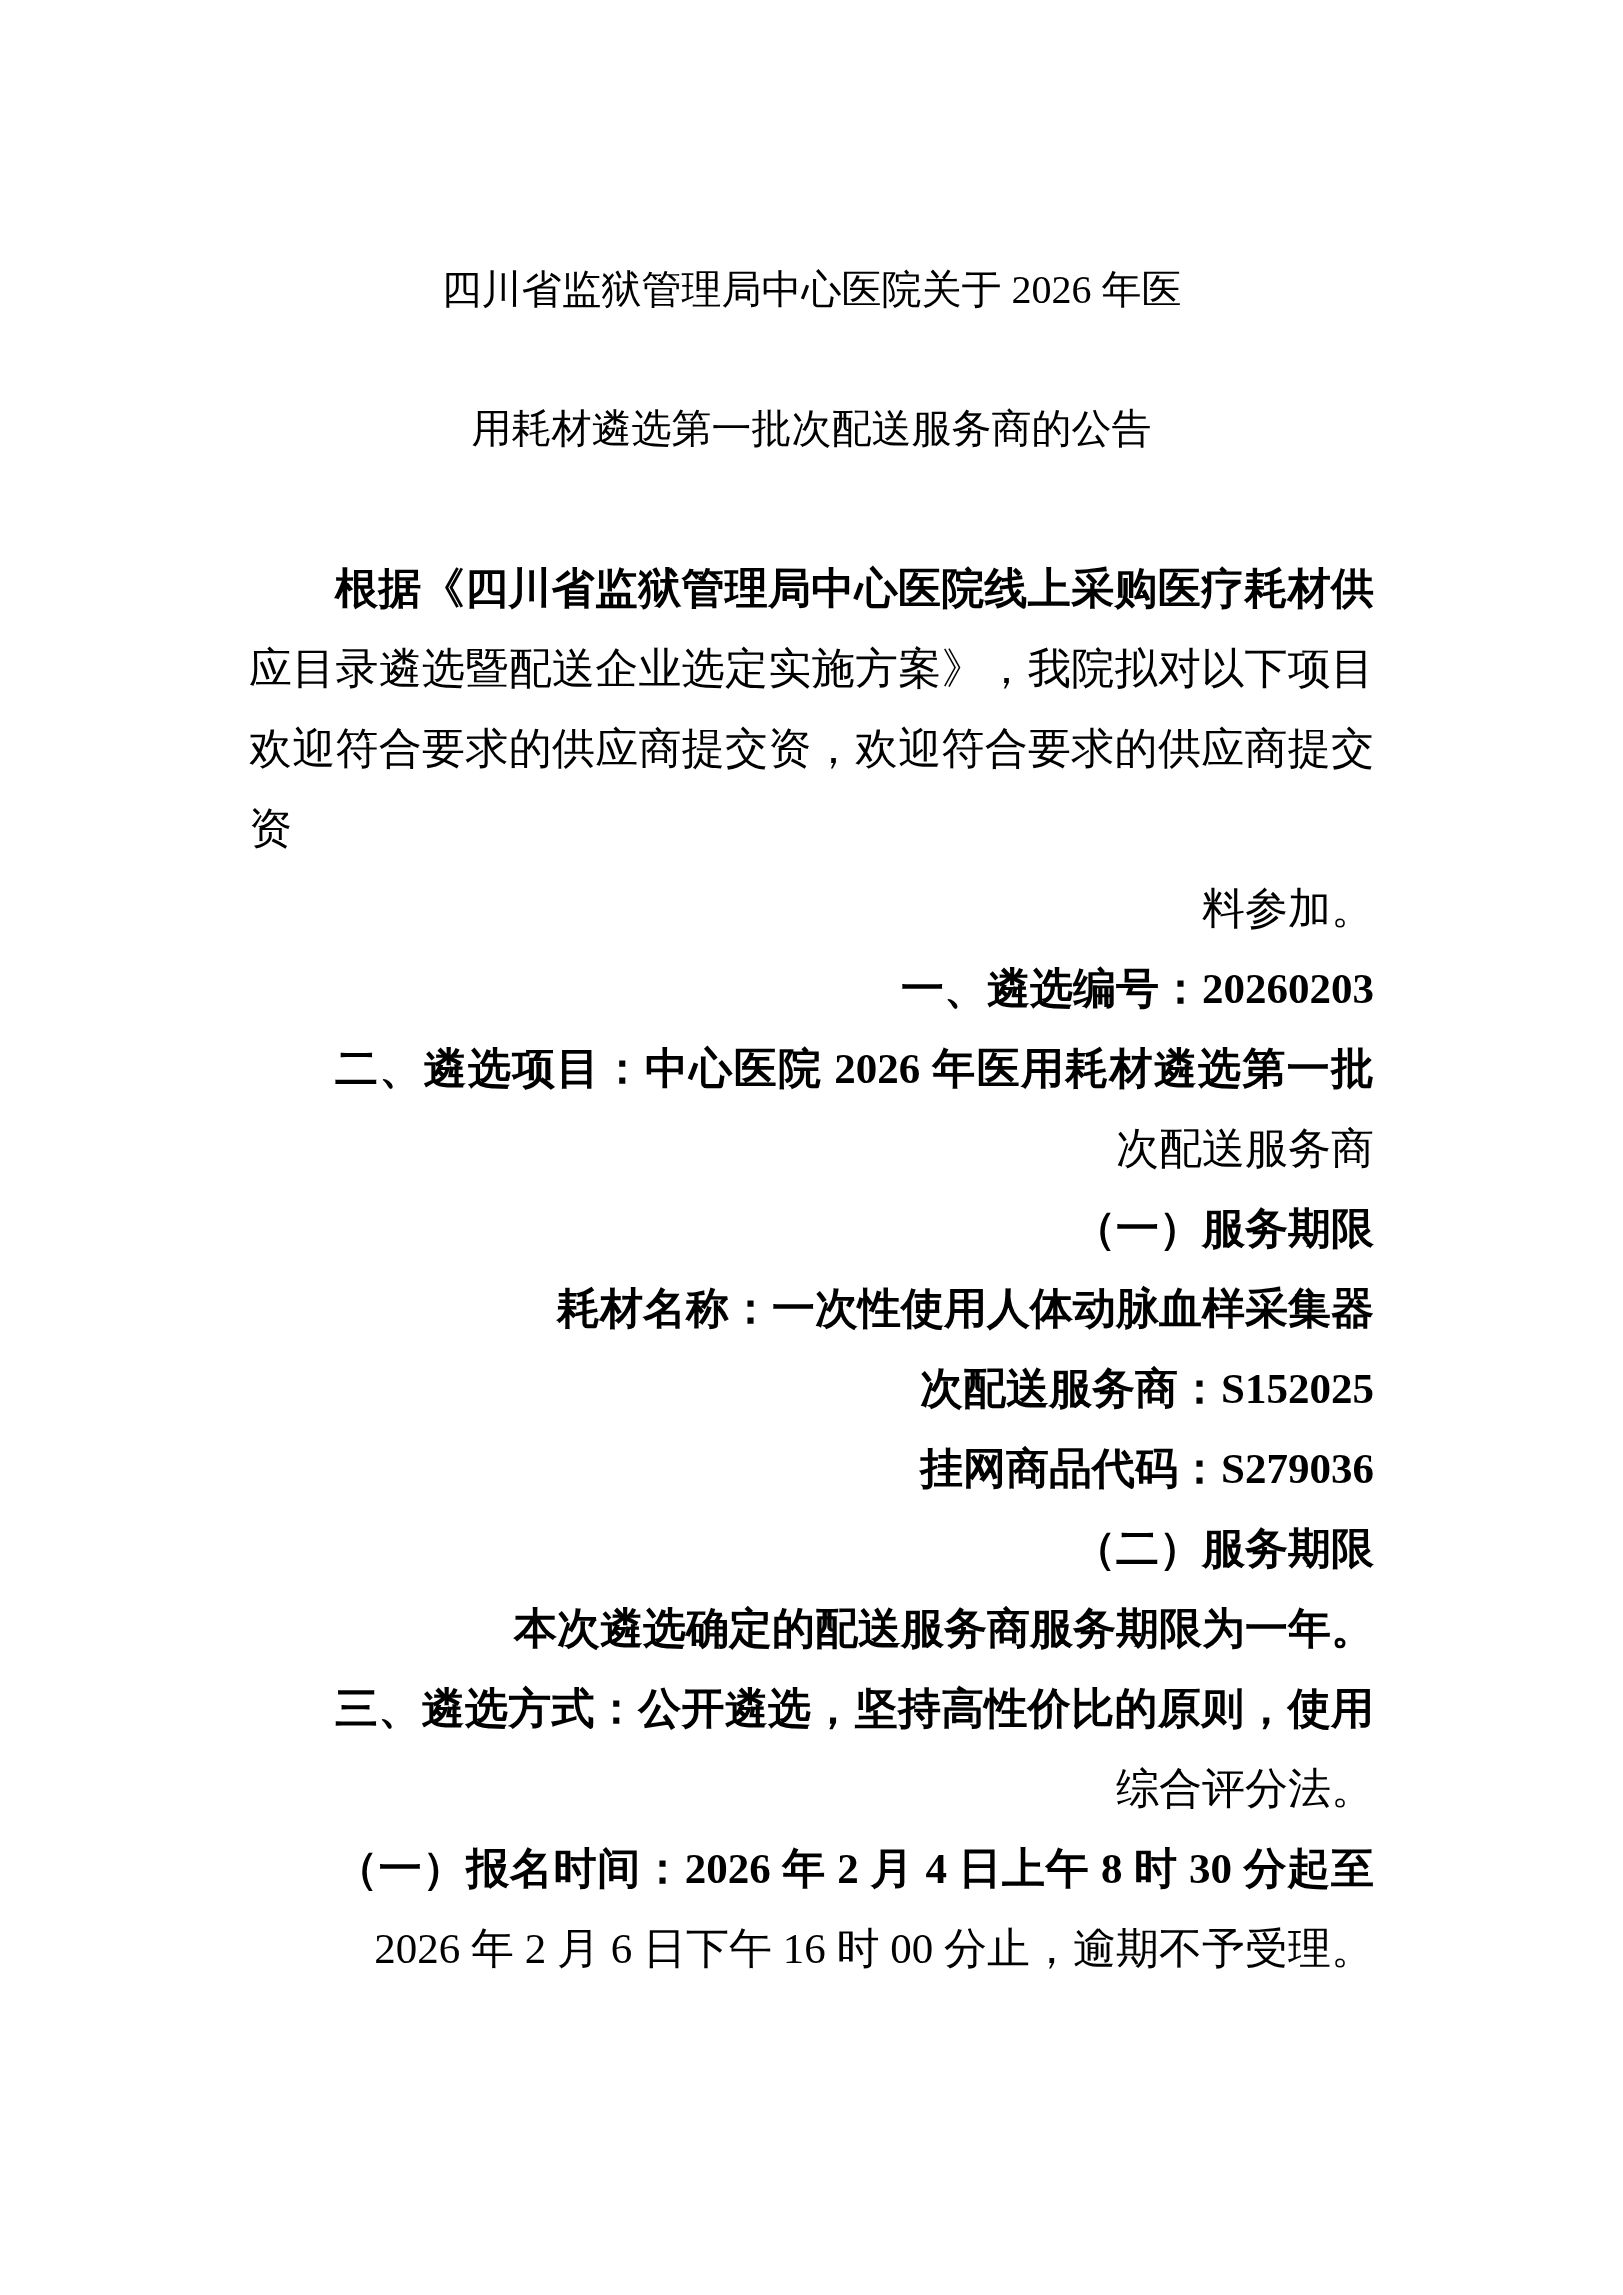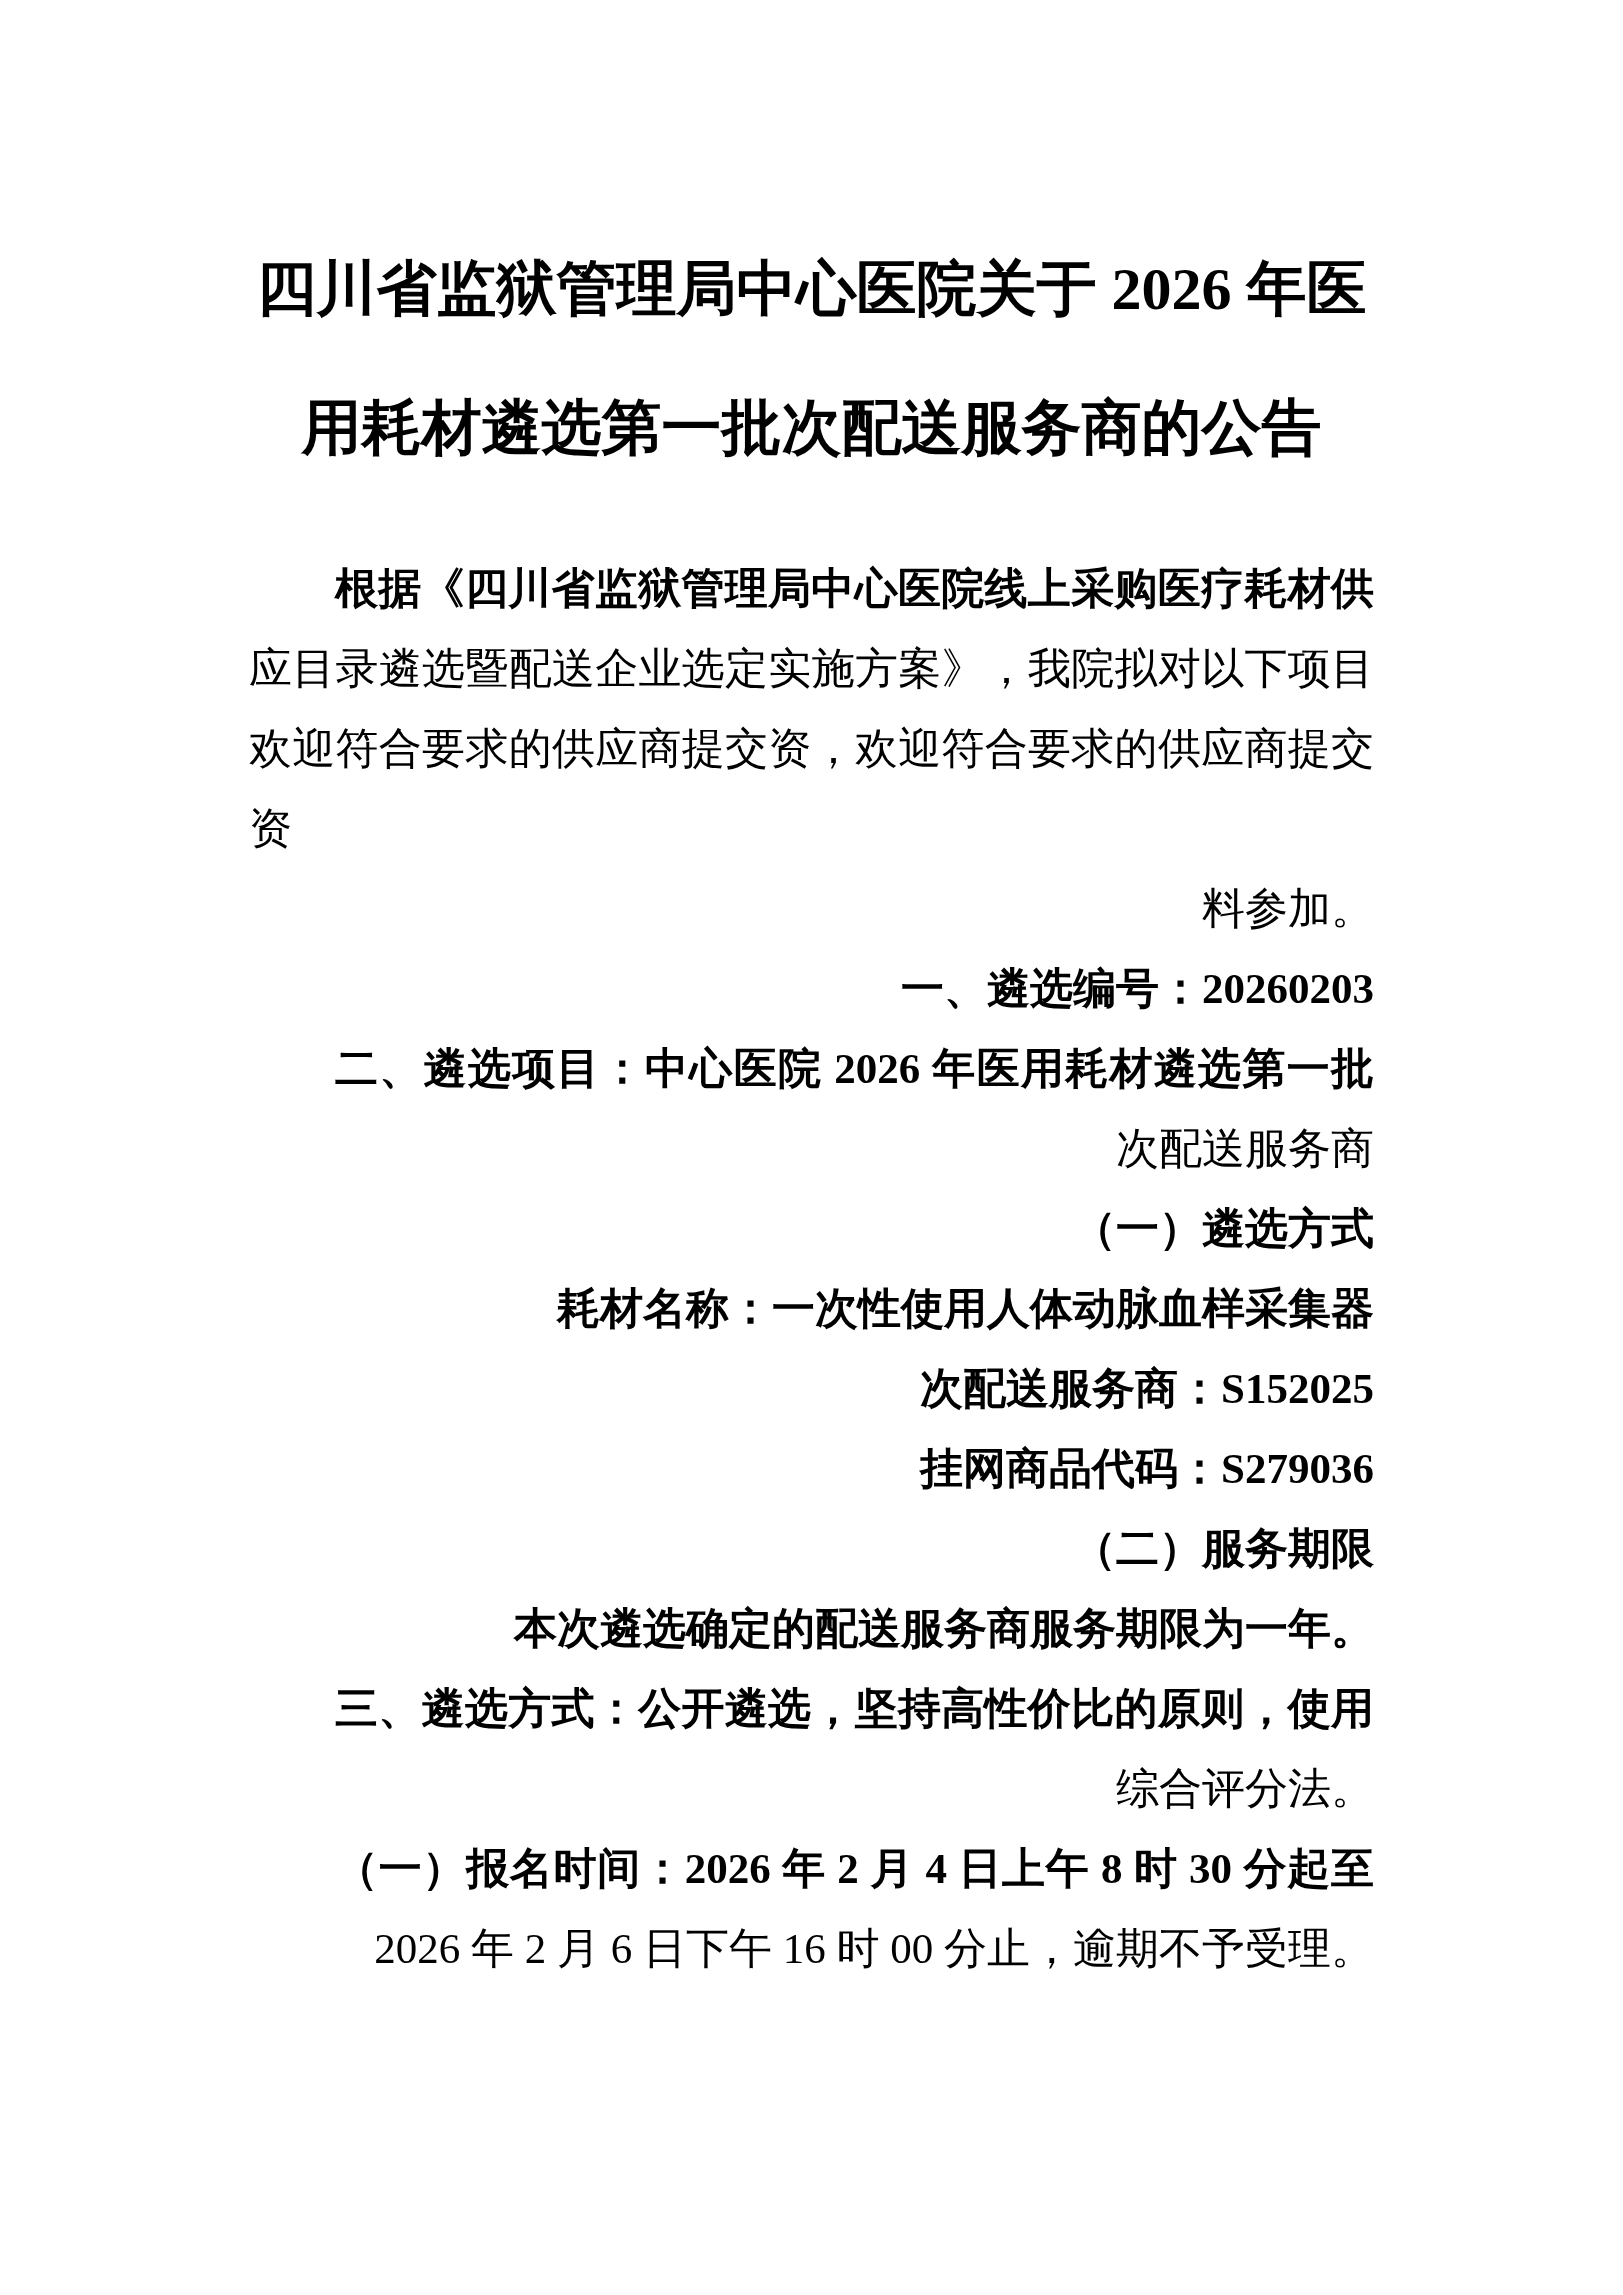--- a/index.html
+++ b/index.html
@@ -17,22 +17,22 @@
     overflow: hidden;
   }
   .content {
     position: absolute;
     left: 249px;
     top: 220px;
     width: 1125px;
   }
   .title {
     margin: 0;
-    font-size: 60px;
-    font-weight: bold;
+    font-size: 40px;
+    font-weight: normal;
     line-height: 139px;
     text-align: center;
   }
   .title-line {
     width: 100%;
   }
   .doc-body {
     margin-top: 51px;
     font-size: 43px;
     line-height: 80px;
@@ -64,21 +64,21 @@
     </h1>
 
     <div class="doc-body">
       <div class="ln ind str">根据《四川省监狱管理局中心医院线上采购医疗耗材供</div>
       <div class="ln str">应目录遴选暨配送企业选定实施方案》，我院拟对以下项目</div>
       <div class="ln str">欢迎符合要求的供应商提交资，欢迎符合要求的供应商提交资</div>
       <div class="ln">料参加。</div>
       <div class="ln ind">一、遴选编号：20260203</div>
       <div class="ln ind str">二、遴选项目：中心医院 2026 年医用耗材遴选第一批</div>
       <div class="ln">次配送服务商</div>
-      <div class="ln ind">（一）遴选方式</div>
+      <div class="ln ind">（一）服务期限</div>
       <div class="ln ind">耗材名称：一次性使用人体动脉血样采集器</div>
       <div class="ln ind">次配送服务商：S152025</div>
       <div class="ln ind">挂网商品代码：S279036</div>
       <div class="ln ind">（二）服务期限</div>
       <div class="ln ind">本次遴选确定的配送服务商服务期限为一年。</div>
       <div class="ln ind str">三、遴选方式：公开遴选，坚持高性价比的原则，使用</div>
       <div class="ln">综合评分法。</div>
       <div class="ln ind str">（一）报名时间：2026 年 2 月 4 日上午 8 时 30 分起至</div>
       <div class="ln">2026 年 2 月 6 日下午 16 时 00 分止，逾期不予受理。</div>
     </div>

